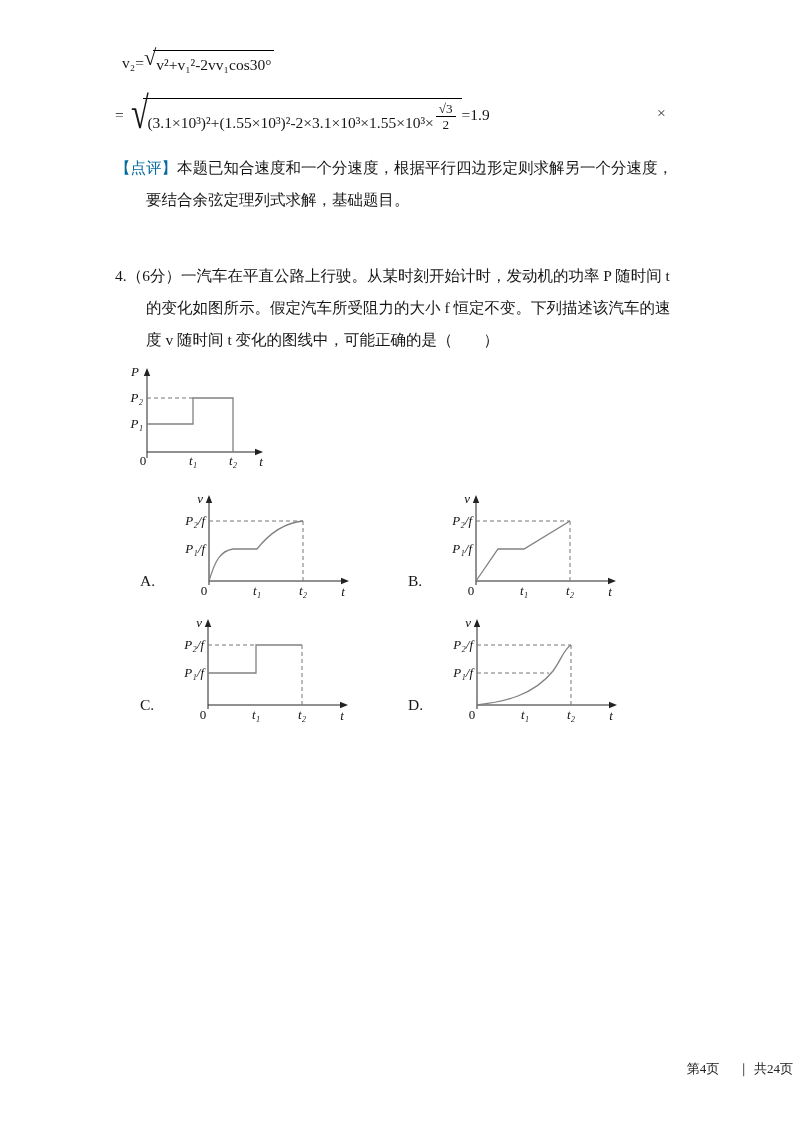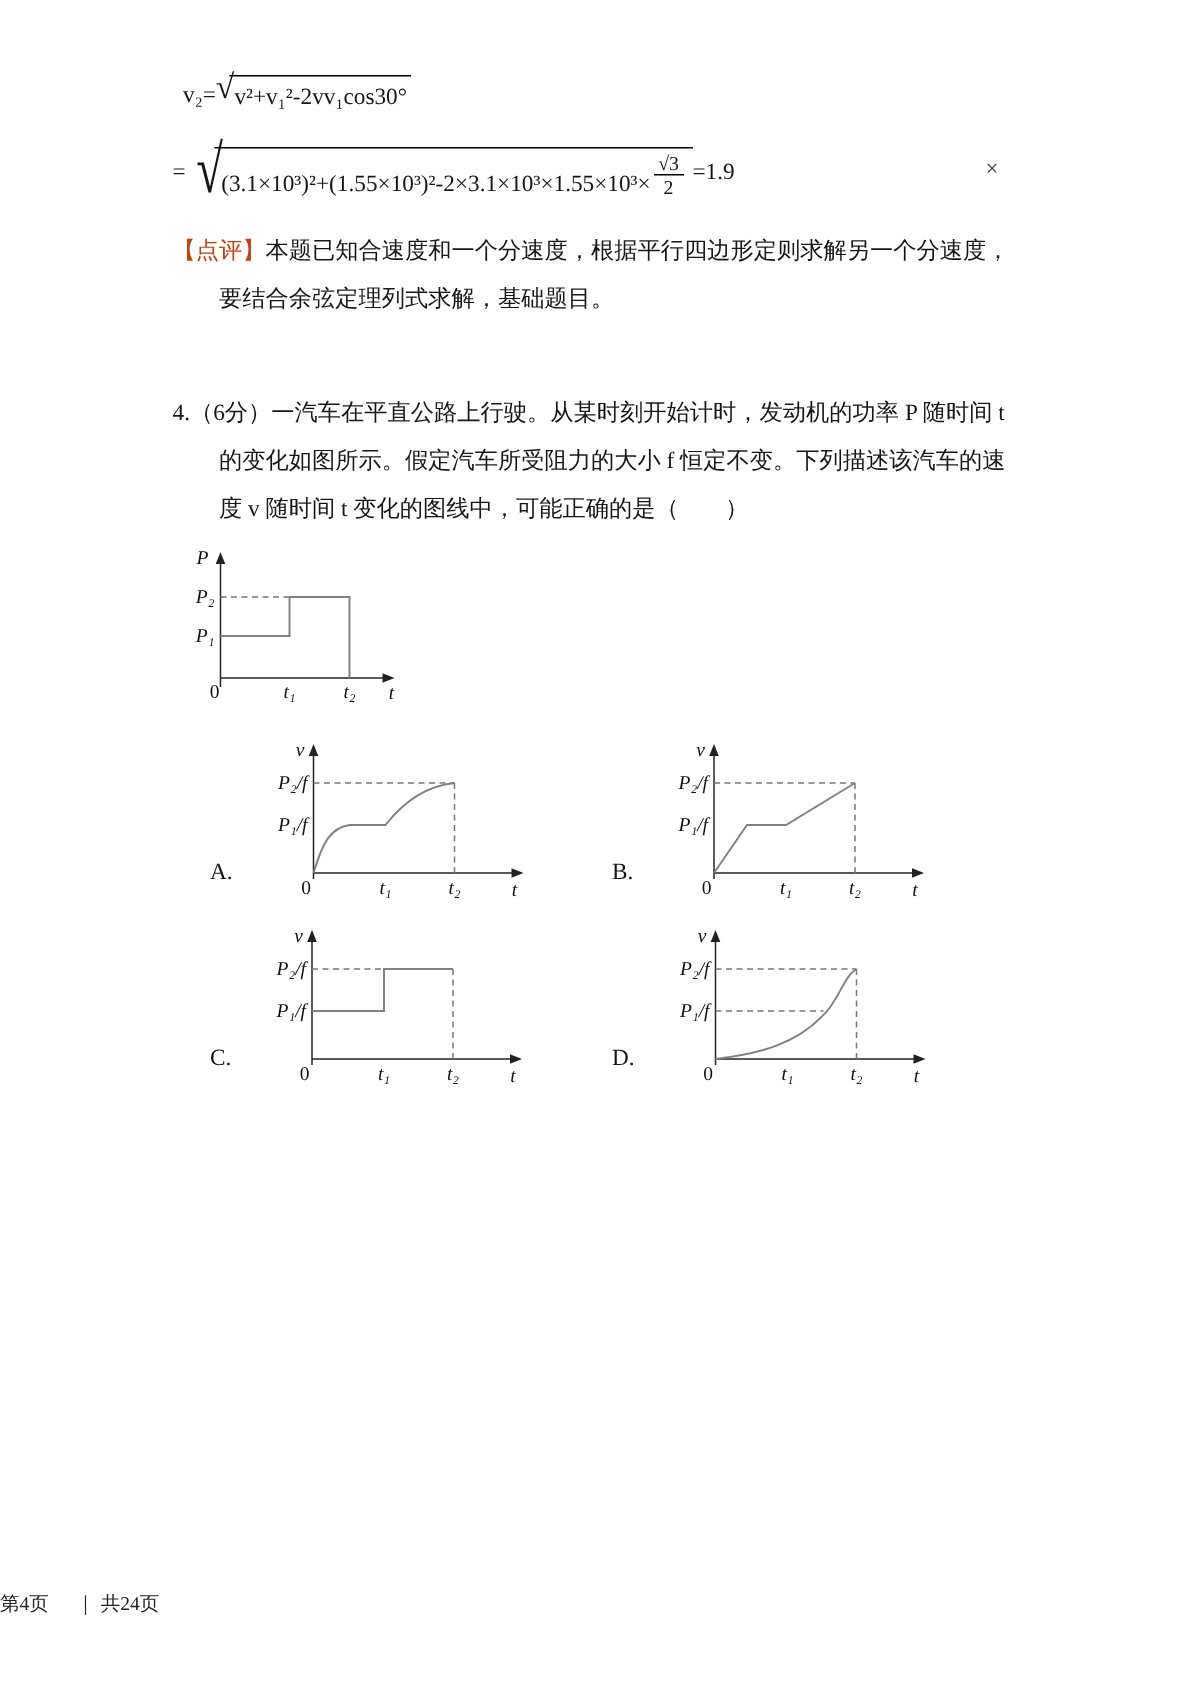--- a/index.html
+++ b/index.html
@@ -20,37 +20,37 @@
   .sqrt.big{align-items:center}
   .big .rsym{font-size:2.9em;transform:translateY(-2px) scaleX(.72);transform-origin:center right;margin-right:-5px}
   .big .rbody{display:inline-flex;align-items:flex-end;padding:2px 4px 0;border-top:1.3px solid #000}
   .frac{display:inline-flex;flex-direction:column;align-items:center;font-size:.85em;line-height:1.15;margin:0 2px}
   .fnum{border-bottom:1px solid #000;padding:0 3px}
   .times{position:absolute;left:542px;top:16px;color:#333}
   
   .answer{margin:4px 0 0;padding-left:7px}
   p.hang{margin:10px 0 0;padding-left:31px;text-indent:-31px}
   p.q{margin-top:44px}
-  .tag{color:#c2410c}
+  .tag{color:#0369a1}
   .sec{margin-top:4px}
   .sec-first{margin-top:20px}
   
   .ptwrap{margin-top:6px;margin-left:2px}
   .optrow{display:flex;margin-top:4px}
   .optcell{display:flex;align-items:flex-end}
   .oc-first{margin-left:25px;width:268px}
   .optletter{margin:0 12px 12px 0}
   svg text{font-family:"Liberation Serif","DejaVu Serif",serif;font-size:13px;fill:#111}
   svg text.it{font-style:italic}
   .ax{stroke:#222;stroke-width:1;fill:none}
   .ah{fill:#222;stroke:none}
   .curve{stroke:#818181;stroke-width:1.3;fill:none}
   .dash{stroke:#777;stroke-width:1;fill:none;stroke-dasharray:4 3}
   
-  .footer{position:absolute;left:0;right:0;bottom:44px;text-align:left;font-size:13px;color:#222}
+  .footer{position:absolute;left:0;right:0;bottom:44px;text-align:right;font-size:13px;color:#222}
   .fsep{margin:0 4px 0 18px}
 </style>
 </head>
 <body>
 
 <main class="content">
 
   <div>
     <div class="fline fline1">
       <span>v₂=</span><span class="sqrt">

